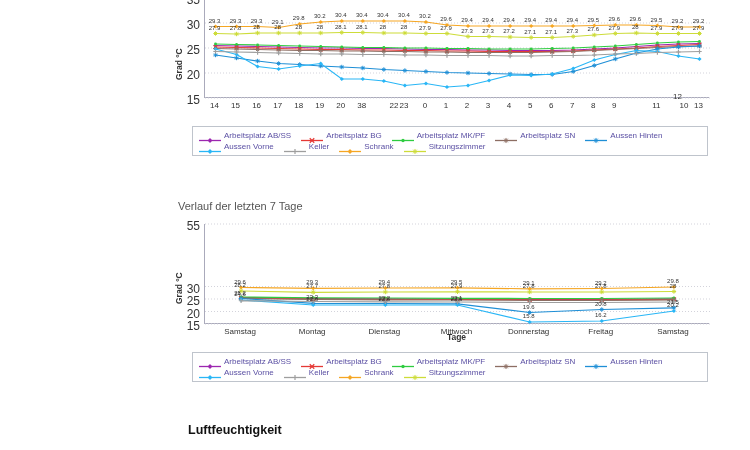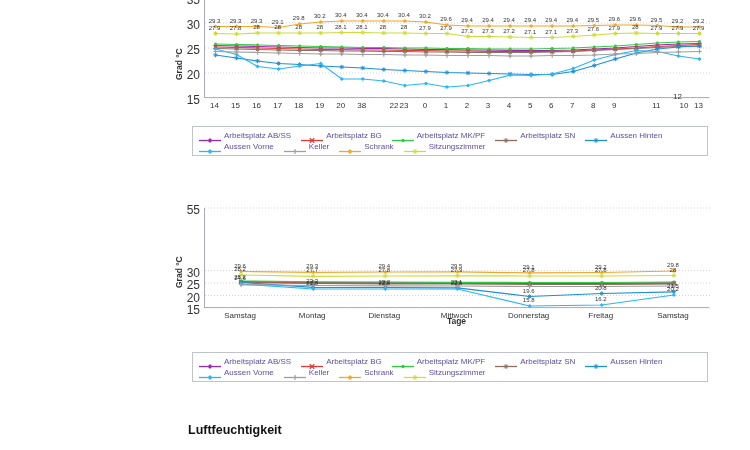--- a/index.html
+++ b/index.html
@@ -476,20 +476,21 @@
           <span class="legend-mark"><svg width="22" height="9">
               <line x1="0" x2="22" y1="4.5" y2="4.5" stroke="#cddc39" stroke-width="1.3"></line>
               <path d="M8.45,4.5 L13.55,4.5 M11,1.9500000000000002 L11,7.05 M9.215,2.7150000000000003 L12.785,6.285 M9.215,6.285 L12.785,2.7150000000000003" stroke="#cddc39" stroke-width="1" fill="none"></path>
             </svg></span>
           <span class="legend-text">Sitzungszimmer</span>
         </div>
       </div>
   </div>
 
   <div class="chart-block" style="left:170px; top:200px; width:545px; height:150px;">
+    <div class="chart-title">Verlauf der letzten 7 Tage</div>
     <div class="plot-wrap" style="position:relative; width:545px; height:126px;">
       <div class="axis-label-y" style="left:4px; top:88px;">Grad °C</div>
       <div class="plot-box" id="plot2" style="left:34px; top:8px; width:505px; height:100px;">
         <svg class="series-svg" id="svg2" width="505" height="100" viewBox="0 0 505 100">
             <line x1="0" x2="505" y1="100" y2="100" stroke="#d3d3db" stroke-dasharray="1,2" stroke-width="1"></line>
             <line x1="0" x2="505" y1="87.5" y2="87.5" stroke="#d3d3db" stroke-dasharray="1,2" stroke-width="1"></line>
             <line x1="0" x2="505" y1="75" y2="75" stroke="#d3d3db" stroke-dasharray="1,2" stroke-width="1"></line>
             <line x1="0" x2="505" y1="62.5" y2="62.5" stroke="#d3d3db" stroke-dasharray="1,2" stroke-width="1"></line>
             <line x1="0" x2="505" y1="0" y2="0" stroke="#d3d3db" stroke-dasharray="1,2" stroke-width="1"></line>
             <polyline points="36.1,73.5 108.2,74.5 180.4,74.8 252.5,75.0 324.6,75.3 396.8,75.3 468.9,74.8" fill="none" stroke="#9c27b0" stroke-width="1.2"></polyline>

